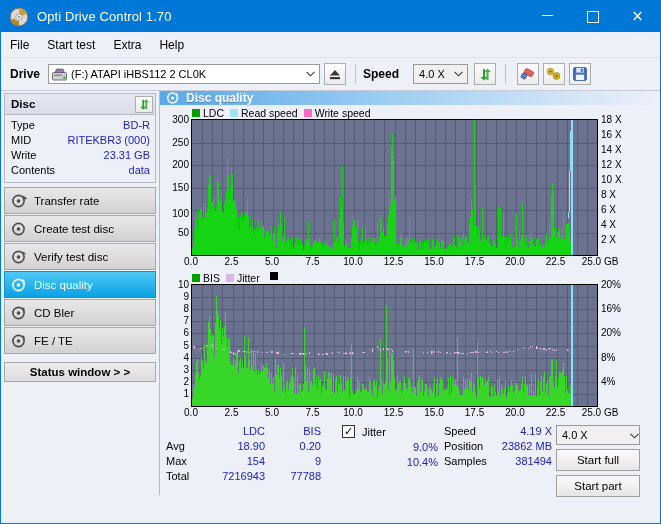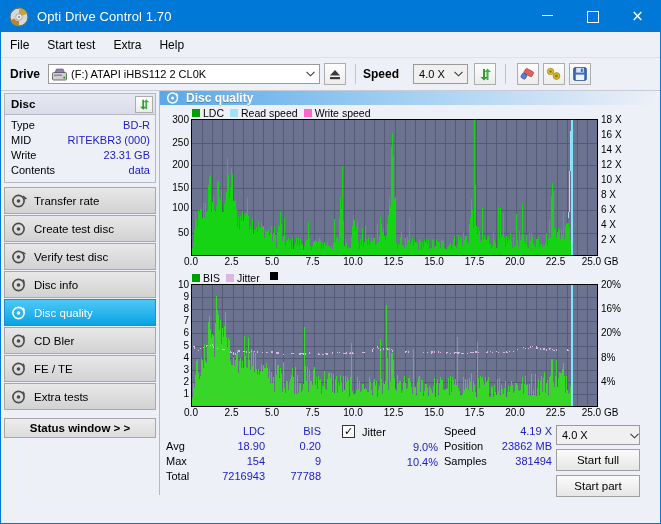--- a/index.html
+++ b/index.html
@@ -322,30 +322,20 @@
         <div class="navbtn">
           <span class="ico">
             <svg width="16" height="16" viewBox="0 0 16 16">
                 <circle cx="7.5" cy="8" r="5.6" fill="none" stroke="#4a4a4a" stroke-width="1.6"></circle>
                 <circle cx="7.5" cy="8" r="1.8" fill="#4a4a4a"></circle>
                 <path d="M11.5 3 L14.5 5" stroke="#4a4a4a" stroke-width="1.2"></path>
               </svg>
           </span>
           <span class="lbl">Verify test disc</span>
         </div>
-        <div class="navbtn">
-          <span class="ico">
-            <svg width="16" height="16" viewBox="0 0 16 16">
-                <circle cx="7.5" cy="8" r="5.6" fill="none" stroke="#4a4a4a" stroke-width="1.6"></circle>
-                <circle cx="7.5" cy="8" r="1.8" fill="#4a4a4a"></circle>
-                <path d="M12 2.5 L13.5 5.5" stroke="#4a4a4a" stroke-width="1.2"></path>
-              </svg>
-          </span>
-          <span class="lbl">Disc info</span>
-        </div>
         <div class="navbtn active">
           <span class="ico">
             <svg width="16" height="16" viewBox="0 0 16 16">
                 <circle cx="7.5" cy="8" r="5.6" fill="none" stroke="#ffffff" stroke-width="1.6"></circle>
                 <circle cx="7.5" cy="8" r="1.8" fill="#ffffff"></circle>
                 <path d="M11.8 2.6 L13.6 5.4" stroke="#ffffff" stroke-width="1.3"></path>
               </svg>
           </span>
           <span class="lbl">Disc quality</span>
         </div>
@@ -362,30 +352,20 @@
         <div class="navbtn">
           <span class="ico">
             <svg width="16" height="16" viewBox="0 0 16 16">
                 <circle cx="7.5" cy="8" r="5.6" fill="none" stroke="#4a4a4a" stroke-width="1.6"></circle>
                 <circle cx="7.5" cy="8" r="1.8" fill="#4a4a4a"></circle>
                 <path d="M11.8 2.6 L13.6 5.4" stroke="#4a4a4a" stroke-width="1.2"></path>
               </svg>
           </span>
           <span class="lbl">FE / TE</span>
         </div>
-        <div class="navbtn">
-          <span class="ico">
-            <svg width="16" height="16" viewBox="0 0 16 16">
-                <circle cx="7.5" cy="8" r="5.6" fill="none" stroke="#4a4a4a" stroke-width="1.6"></circle>
-                <circle cx="7.5" cy="8" r="1.8" fill="#4a4a4a"></circle>
-                <path d="M11.8 2.6 L13.6 5.4" stroke="#4a4a4a" stroke-width="1.2"></path>
-              </svg>
-          </span>
-          <span class="lbl">Extra tests</span>
-        </div>
       </div>
 
       <div class="statuswin">Status window &gt; &gt;</div>
     </div>
 
     <div class="main">
       <div class="panel-head">
         <span class="ico">
           <svg width="14" height="14" viewBox="0 0 16 16">
               <circle cx="7.5" cy="8" r="5.6" fill="none" stroke="#ffffff" stroke-width="1.7"></circle>
@@ -409,21 +389,21 @@
               <span>Read speed</span>
             </span>
             <span class="it">
               <span class="sw" style="background:#ff66cc"></span>
               <span>Write speed</span>
             </span>
           </div>
           <div class="plotrow">
             <div class="yax" id="ldc-yaxis" style="height:137px">
                 <div class="tk" style="top: 112.5px;">50</div>
-                <div class="tk" style="top: 88px;">100</div>
+                <div class="tk" style="top: 94px;">100</div>
                 <div class="tk" style="top: 67.5px;">150</div>
                 <div class="tk" style="top: 45px;">200</div>
                 <div class="tk" style="top: 22.5px;">250</div>
                 <div class="tk" style="top: 0px;">300</div>
               </div>
             <div class="plot" id="ldc-plot" style="width:407px;height:137px">
                 <div class="gv" style="left: 10.125px;"></div>
                 <div class="gv" style="left: 20.25px;"></div>
                 <div class="gv" style="left: 30.375px;"></div>
                 <div class="gv" style="left: 40.5px;"></div>

